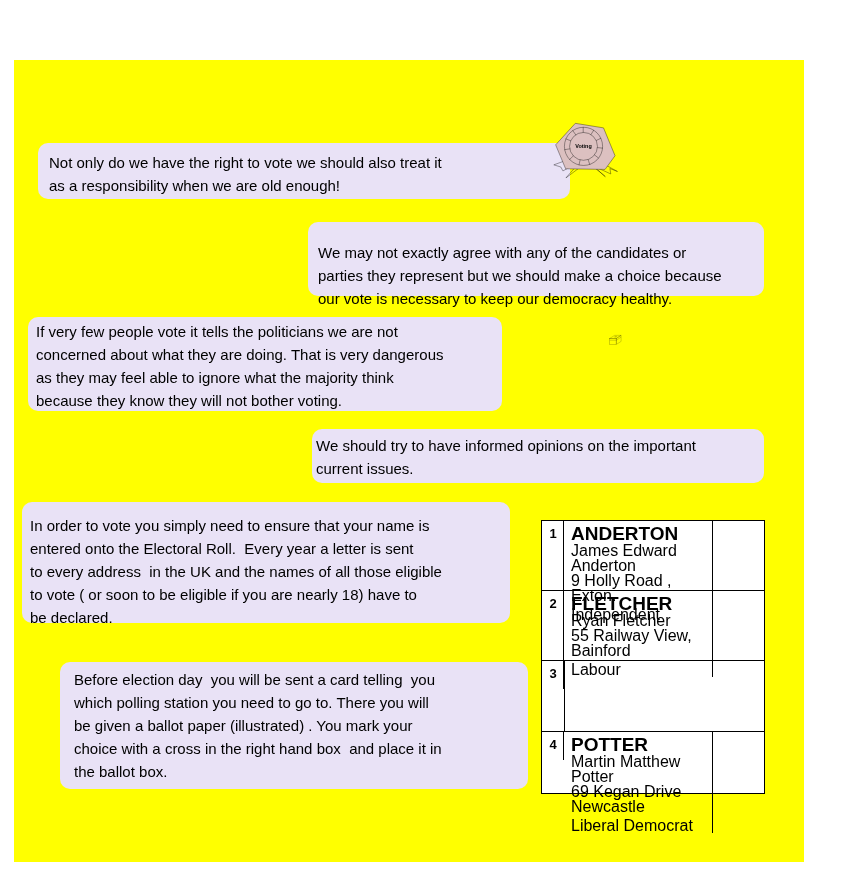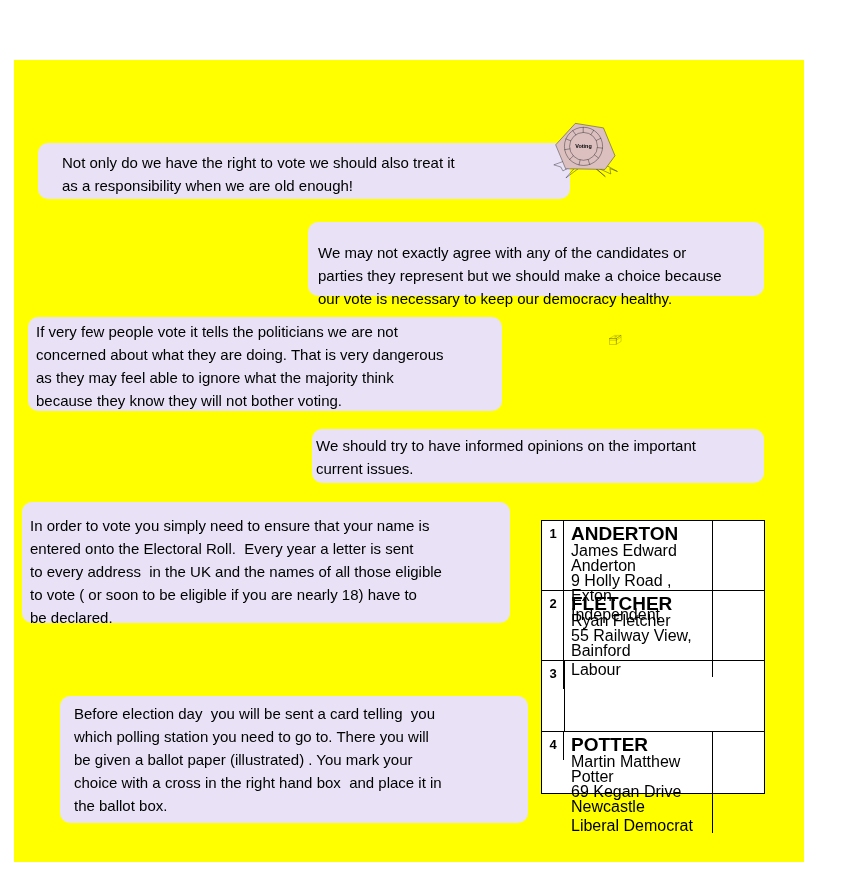--- a/index.html
+++ b/index.html
@@ -16,26 +16,26 @@
     position:relative;width:862px;height:879px;
     background:var(--page-bg);
     font-family:"Liberation Sans","DejaVu Sans",sans-serif;
     color:var(--ink);overflow:hidden;margin:0 auto;
   }
   .canvas{position:absolute;left:14px;top:60px;width:790px;height:802px;background:var(--canvas-yellow)}
   .note{
     position:absolute;background:var(--note-bg);border-radius:10px;
     font-size:15px;line-height:23px;white-space:pre-wrap;color:var(--ink);
   }
-  .note1{left:38px;top:143px;width:532px;height:56px;padding:8px 8px 0 24px}
+  .note1{left:38px;top:143px;width:532px;height:56px;padding:8px 8px 0 11px}
   .note2{left:308px;top:222px;width:456px;height:74px;padding:19px 10px 0 10px}
   .note3{left:28px;top:317px;width:474px;height:94px;padding:3px 8px 16px 8px}
   .note4{left:312px;top:429px;width:452px;height:54px;padding:5px 10px 0 4px}
   .note5{left:22px;top:502px;width:488px;height:121px;padding:12px 8px 0 8px}
-  .note6{left:60px;top:696px;width:468px;height:127px;padding:6px 2px 0 14px}
+  .note6{left:60px;top:662px;width:468px;height:127px;padding:6px 2px 0 14px}
   svg{position:absolute;pointer-events:none}
   .badge-svg{left:552px;top:48px}
   .ballotbox-svg{left:608px;top:325px}
   .ln{stroke:var(--ink);stroke-width:1.2;fill:none}
   .hex{fill:var(--badge-pink);stroke:var(--ink);stroke-width:1.2}
   .badge-label{font-family:"Liberation Sans",sans-serif;font-weight:bold;font-size:18px;fill:var(--ink)}
   
   .ballot{
     position:absolute;left:541px;top:520px;width:224px;
     background:var(--table-bg);border:1px solid var(--ink);

